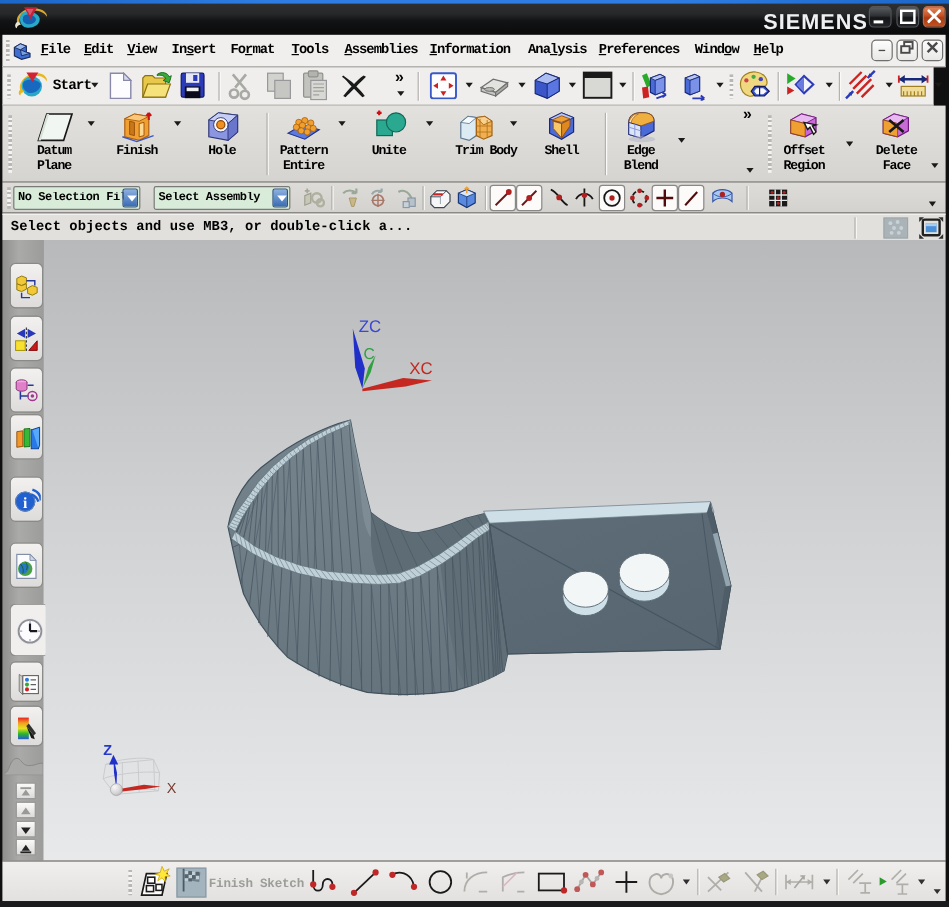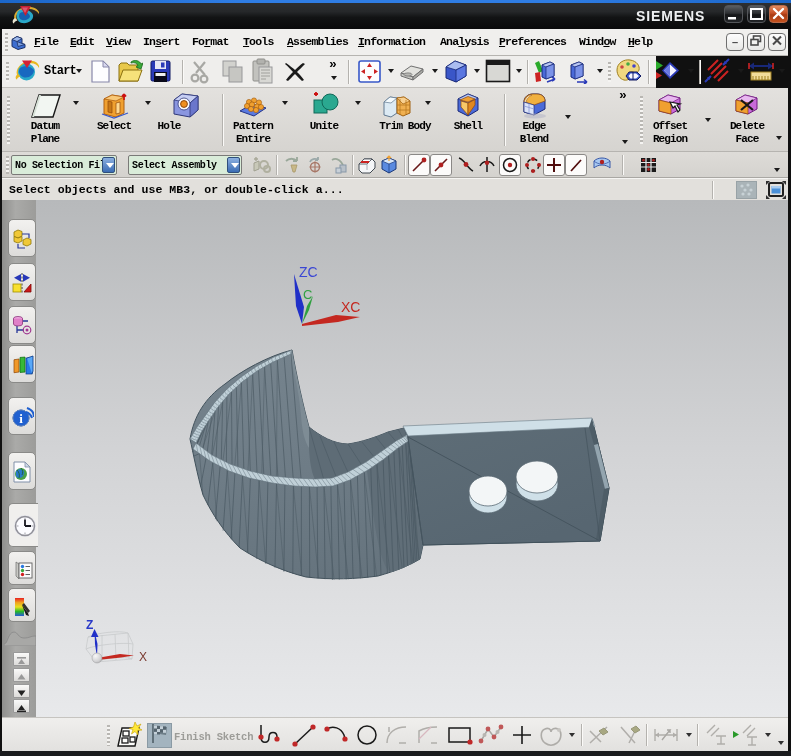--- a/index.html
+++ b/index.html
@@ -7,38 +7,38 @@
   body { background:#101010; font-family:"Liberation Sans",sans-serif; position:relative; }
   .abs { position:absolute; }
   .mono { font-family:"Liberation Mono",monospace; font-weight:bold; }
 
   
   #title { left:0; top:0; width:791px; height:29px;
     background:linear-gradient(#2f3133 0%, #26282a 40%, #121314 60%, #0a0a0b 100%); }
   #title .blueline { left:0; top:0; width:791px; height:3px;
     background:linear-gradient(90deg,#1b66c9,#2f7de4 30%,#2f7de4 70%,#1b66c9); }
   #titletext { left:48px; top:7px; color:#f0f0f0; font-size:12px; font-weight:bold; letter-spacing:-0.25px;}
-  #siemens { left:636px; top:8px; color:#eef0f2; font-size:14px; font-weight:bold; letter-spacing:0.9px; }
+  #siemens { left:636px; top:8px; color:#eef0f2; font-size:18px; font-weight:bold; letter-spacing:0.9px; }
   .winbtn { top:5px; width:19px; height:18px; border-radius:4px; border:1px solid #54565a;
     background:linear-gradient(#5a5d61,#2e3033 45%,#141517 55%,#232528); color:#fff; text-align:center; }
   #btnmin { left:724px; } #btnmax { left:747px; }
   #btnclose { left:769px; width:19px; height:18px; border:1px solid #b86a4a;
     background:linear-gradient(#e08a5f,#c64f24 45%,#a93c14 55%,#c4521f); }
 
   
   #menu { left:2px; top:29px; width:786px; height:27px; background:#f0efed;
     border-bottom:1px solid #b6b4b0; }
   .mitem { position:absolute; top:6px; font-family:"Liberation Mono",monospace; font-weight:bold;
     font-size:11.5px; color:#000; letter-spacing:-0.8px; }
   .mdibtn { position:absolute; top:4px; width:18px; height:18px; border:1px solid #6f6f6f; border-radius:4px;
     background:linear-gradient(#fdfdfd,#e8e8e6); color:#4a4a4a; font-size:11px; font-weight:bold;
     text-align:center; line-height:16px; }
 
   
-  #tb1 { left:2px; top:56px; width:654px; height:32px; background:#efeeec; border-bottom:1px solid #c2c0bc; }
+  #tb1 { left:2px; top:56px; width:776px; height:32px; background:#efeeec; border-bottom:1px solid #c2c0bc; }
   #tb2 { left:2px; top:88px; width:786px; height:64px;
     background:linear-gradient(#e3e1de,#d6d4d0); border-bottom:1px solid #b6b4b0; }
   #selbar { left:2px; top:152px; width:786px; height:26px;
     background:linear-gradient(#dedcd8,#d4d2ce); border-bottom:1px solid #a9a7a3; }
   #status { left:2px; top:178px; width:786px; height:22px; background:#e2e0dc;
     border-top:1px solid #f5f4f2; }
   .grip { position:absolute; width:3px; background:repeating-linear-gradient(180deg,#b9b7b3 0 2px,#f5f4f2 2px 4px); }
   .vsep { position:absolute; width:1px; background:#b4b2ae; box-shadow:1px 0 0 #fbfaf8; }
   .ddarr { position:absolute; width:0; height:0; border-left:3.5px solid transparent;
     border-right:3.5px solid transparent; border-top:4px solid #1a1a1a; }
@@ -276,31 +276,31 @@
   <div class="ddarr" style="left:71px;top:13px"></div>
 
   <svg class="icon" style="left:98px;top:3px" width="30" height="29" viewBox="0 0 30 29">
     <path d="M4 8 L12 4 L24 6 L24 22 L16 26 L4 23 Z" fill="#f0a030" stroke="#b06010"></path>
     <path d="M4 8 L12 4 L24 6 L16 10 Z" fill="#f8c878" stroke="#b06010" stroke-width="0.8"></path>
     <path d="M8 10 L8 21 L12 22 L12 11 Z" fill="#c87818" stroke="#904808" stroke-width="0.7"></path>
     <path d="M16 12 L16 23 L20 22 L20 11 Z" fill="#ffd890" stroke="#904808" stroke-width="0.7"></path>
     <path d="M24 9 L24 3 M24 3 L22 5.5 M24 3 L26 5.5" stroke="#cc1111" stroke-width="1.7" fill="none"></path>
     <path d="M2 23 L14 27 L28 22" stroke="#3858c8" stroke-width="1.2" fill="none"></path>
   </svg>
-  <div class="biglabel" style="left:77px;top:32px;width:70px">Select</div>
+  <div class="biglabel" style="left:77px;top:32px;width:70px">Finish</div>
   <div class="ddarr" style="left:143px;top:13px"></div>
 
   <svg class="icon" style="left:170px;top:4px" width="28" height="27" viewBox="0 0 28 27">
     <path d="M2 8 L10 2 L26 4 L26 18 L18 25 L2 22 Z" fill="#8a96e0" stroke="#303878"></path>
     <path d="M2 8 L10 2 L26 4 L18 11 Z" fill="#c6cef4" stroke="#303878" stroke-width="0.8"></path>
     <path d="M18 11 L26 4 L26 18 L18 25 Z" fill="#6a76cc" stroke="#303878" stroke-width="0.8"></path>
     <circle cx="12" cy="12" r="6" fill="#f8f8fc" stroke="#303878" stroke-width="0.8"></circle>
     <circle cx="12" cy="12" r="3.4" fill="#f09020" stroke="#904808"></circle>
   </svg>
-  <div class="biglabel" style="left:132px;top:32px;width:70px">Hole</div>
+  <div class="biglabel" style="left:148px;top:32px;width:70px">Hole</div>
 
   <div class="vsep" style="left:220px;top:6px;height:52px"></div>
 
   <svg class="icon" style="left:236px;top:6px" width="30" height="25" viewBox="0 0 30 25">
     <path d="M2 17 L14 10 L28 14 L16 22 Z" fill="#5a7ae0" stroke="#243488"></path>
     <path d="M2 17 L14 10 L28 14 L16 22 Z" fill="none"></path>
     <g fill="#f0a030" stroke="#a05808" stroke-width="0.6">
       <circle cx="11" cy="8" r="2.6"></circle>
         <circle cx="16" cy="6.5" r="2.6"></circle>
         <circle cx="21" cy="8.5" r="2.6"></circle>

